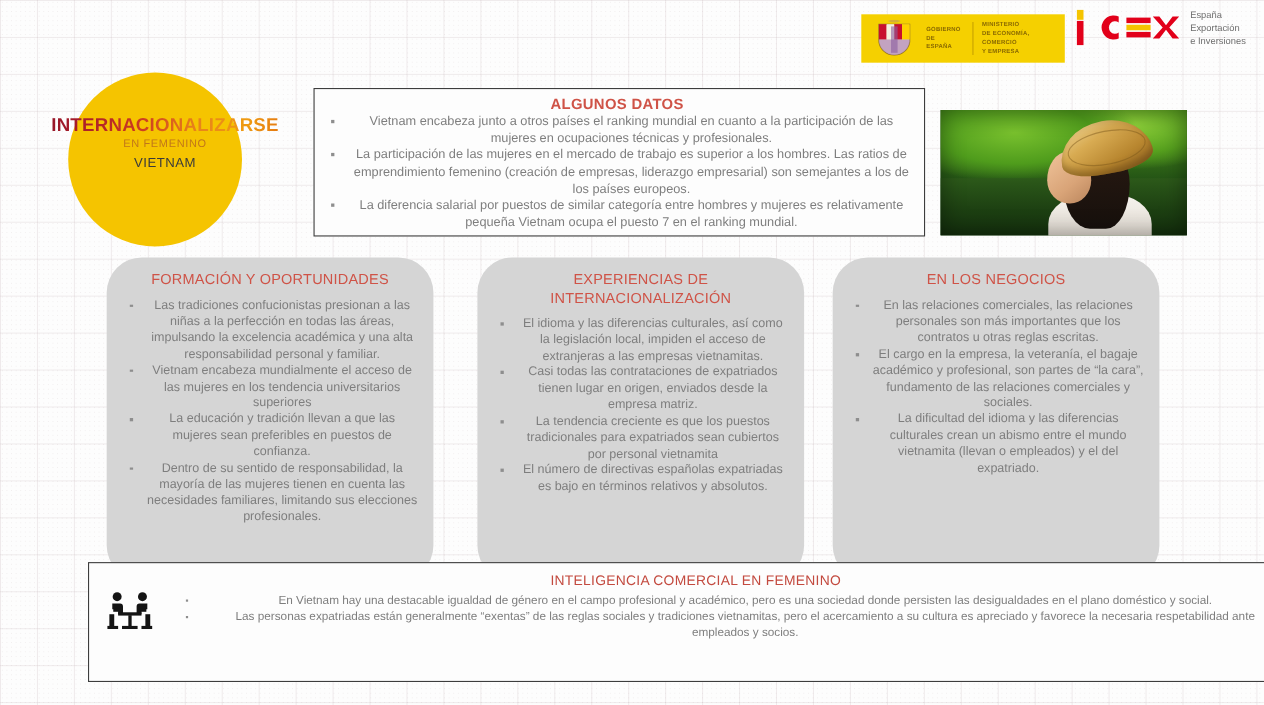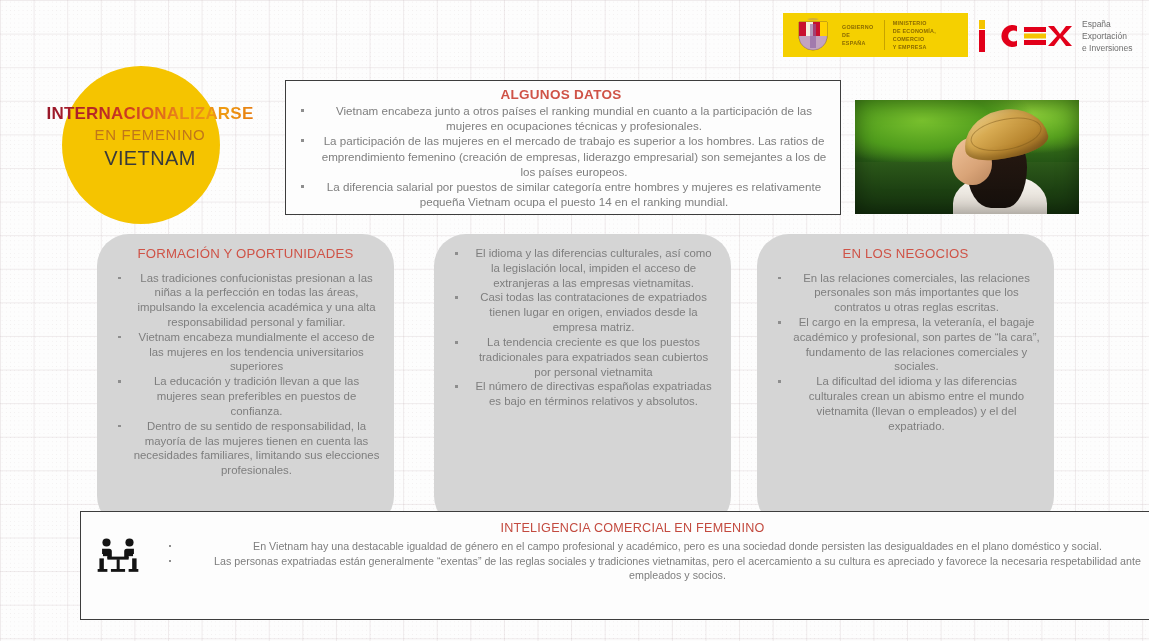--- a/index.html
+++ b/index.html
@@ -57,21 +57,21 @@
   .gob-div {
     width: 1px; height: 30px;
     background: rgba(160,125,0,.55);
     margin-left: 9px;
     flex: 0 0 auto;
   }
   #gob-min { margin-left: 8px; max-width: 80px; }
 
   #icex-logo {
     position: absolute;
-    left: 978px; top: 16px;
+    left: 978px; top: 5px;
     display: flex; align-items: center;
   }
   #icex-mark { position: relative; width: 96px; height: 40px; }
   #icex-tag {
     margin-left: 8px;
     font-size: 8.5px;
     line-height: 1.42;
     color: #6e6e6e;
     white-space: pre-line;
   }
@@ -90,27 +90,27 @@
     font-weight: bold;
     letter-spacing: .2px;
     background: linear-gradient(100deg, #7d1028 0%, #a81c2a 22%, #cc3a22 42%, #e8821a 60%, #ef9b12 76%, #d9530f 100%);
     -webkit-background-clip: text;
     background-clip: text;
     color: transparent;
     -webkit-text-fill-color: transparent;
     white-space: nowrap;
   }
   #title-sub {
-    font-size: 15px;
+    font-size: 10px;
     color: #c0761a;
     letter-spacing: .6px;
     margin-top: 2px;
   }
   #title-country {
-    font-size: 20px;
+    font-size: 12px;
     color: #3a3a3a;
     letter-spacing: .4px;
     margin-top: 4px;
   }
 
   
   #datos-box {
     position: absolute;
     left: 285px; top: 80px;
     width: 556px; height: 135px;
@@ -291,21 +291,21 @@
     <div id="title-main">INTERNACIONALIZARSE</div>
     <div id="title-sub">EN FEMENINO</div>
     <div id="title-country">VIETNAM</div>
   </div>
 
   <div id="datos-box">
     <div id="datos-title">ALGUNOS DATOS</div>
     <ul class="bul" id="datos-list">
       <li>Vietnam encabeza junto a otros países el ranking mundial en cuanto a la participación de las mujeres en ocupaciones técnicas y profesionales.</li>
       <li>La participación de las mujeres en el mercado de trabajo es superior a los hombres. Las ratios de emprendimiento femenino (creación de empresas, liderazgo empresarial) son semejantes a los de los países europeos.</li>
-      <li>La diferencia salarial por puestos de similar categoría entre hombres y mujeres es relativamente pequeña Vietnam ocupa el puesto 14 en el ranking mundial.</li>
+      <li>La diferencia salarial por puestos de similar categoría entre hombres y mujeres es relativamente pequeña Vietnam ocupa el puesto 7 en el ranking mundial.</li>
     </ul>
   </div>
 
   <div id="photo">
     <div class="bg"></div>
     <div class="water"></div>
     <div class="body"></div>
     <div class="hair"></div>
     <div class="face"></div>
     <div class="hat"></div>
@@ -316,20 +316,22 @@
     <div class="card-title">FORMACIÓN Y OPORTUNIDADES</div>
     <ul class="bul">
       <li>Las tradiciones confucionistas presionan a las niñas a la perfección en todas las áreas, impulsando la excelencia académica y una alta responsabilidad personal y familiar.</li>
       <li>Vietnam encabeza mundialmente el acceso de las mujeres en los tendencia universitarios superiores</li>
       <li>La educación y tradición llevan a que las mujeres sean preferibles en puestos de confianza.</li>
       <li>Dentro de su sentido de responsabilidad, la mayoría de las mujeres tienen en cuenta las necesidades familiares, limitando sus elecciones profesionales.</li>
     </ul>
   </div>
 
   <div class="card" id="card-1">
+    <div class="card-title">EXPERIENCIAS DE
+INTERNACIONALIZACIÓN</div>
     <ul class="bul">
       <li>El idioma y las diferencias culturales, así como la legislación local, impiden el acceso de extranjeras a las empresas vietnamitas.</li>
       <li>Casi todas las contrataciones de expatriados tienen lugar en origen, enviados desde la empresa matriz.</li>
       <li>La tendencia creciente es que los puestos tradicionales para expatriados sean cubiertos por personal vietnamita</li>
       <li>El número de directivas españolas expatriadas es bajo en términos relativos y absolutos.</li>
     </ul>
   </div>
 
   <div class="card" id="card-2">
     <div class="card-title">EN LOS NEGOCIOS</div>

